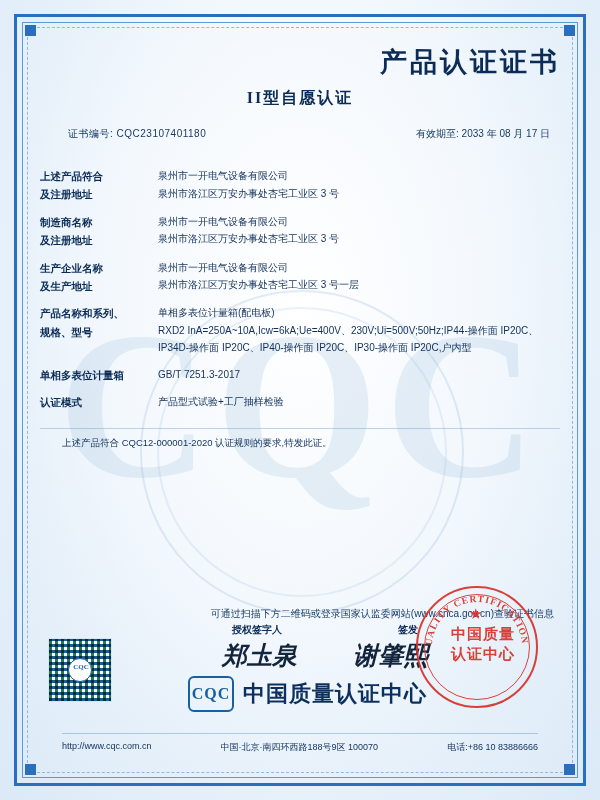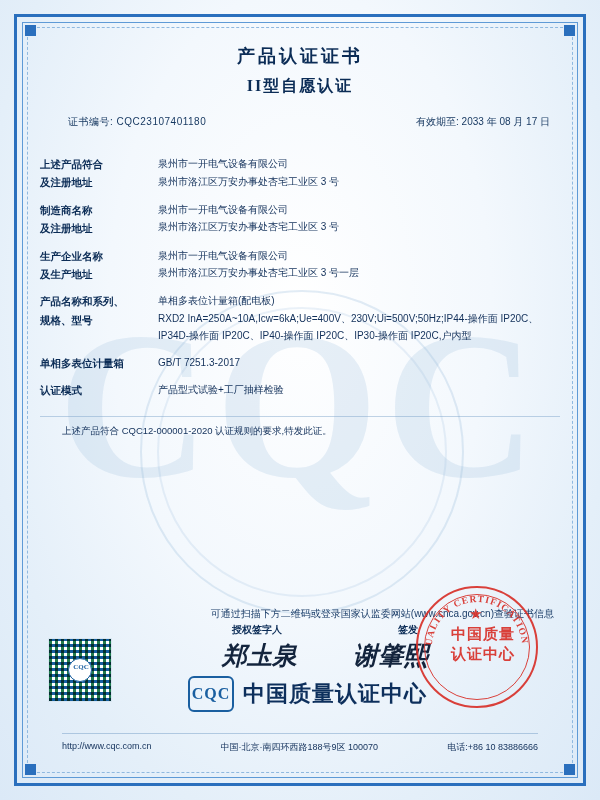--- a/index.html
+++ b/index.html
@@ -102,23 +102,23 @@
   
   .content {
     position: absolute;
     left: 40px;
     top: 38px;
     right: 40px;
     bottom: 40px;
   }
 
   .title {
-    text-align: center;
-    font-family: "Liberation Serif", serif;
-    font-size: 18px;
+    text-align: right;
+    font-family: "Liberation Serif", serif;
+    font-size: 27px;
     font-weight: bold;
     color: #0b2c56;
     letter-spacing: 3px;
     margin-top: 6px;
   }
   .subtitle {
     text-align: center;
     font-family: "Liberation Serif", serif;
     font-size: 16px;
     font-weight: bold;

